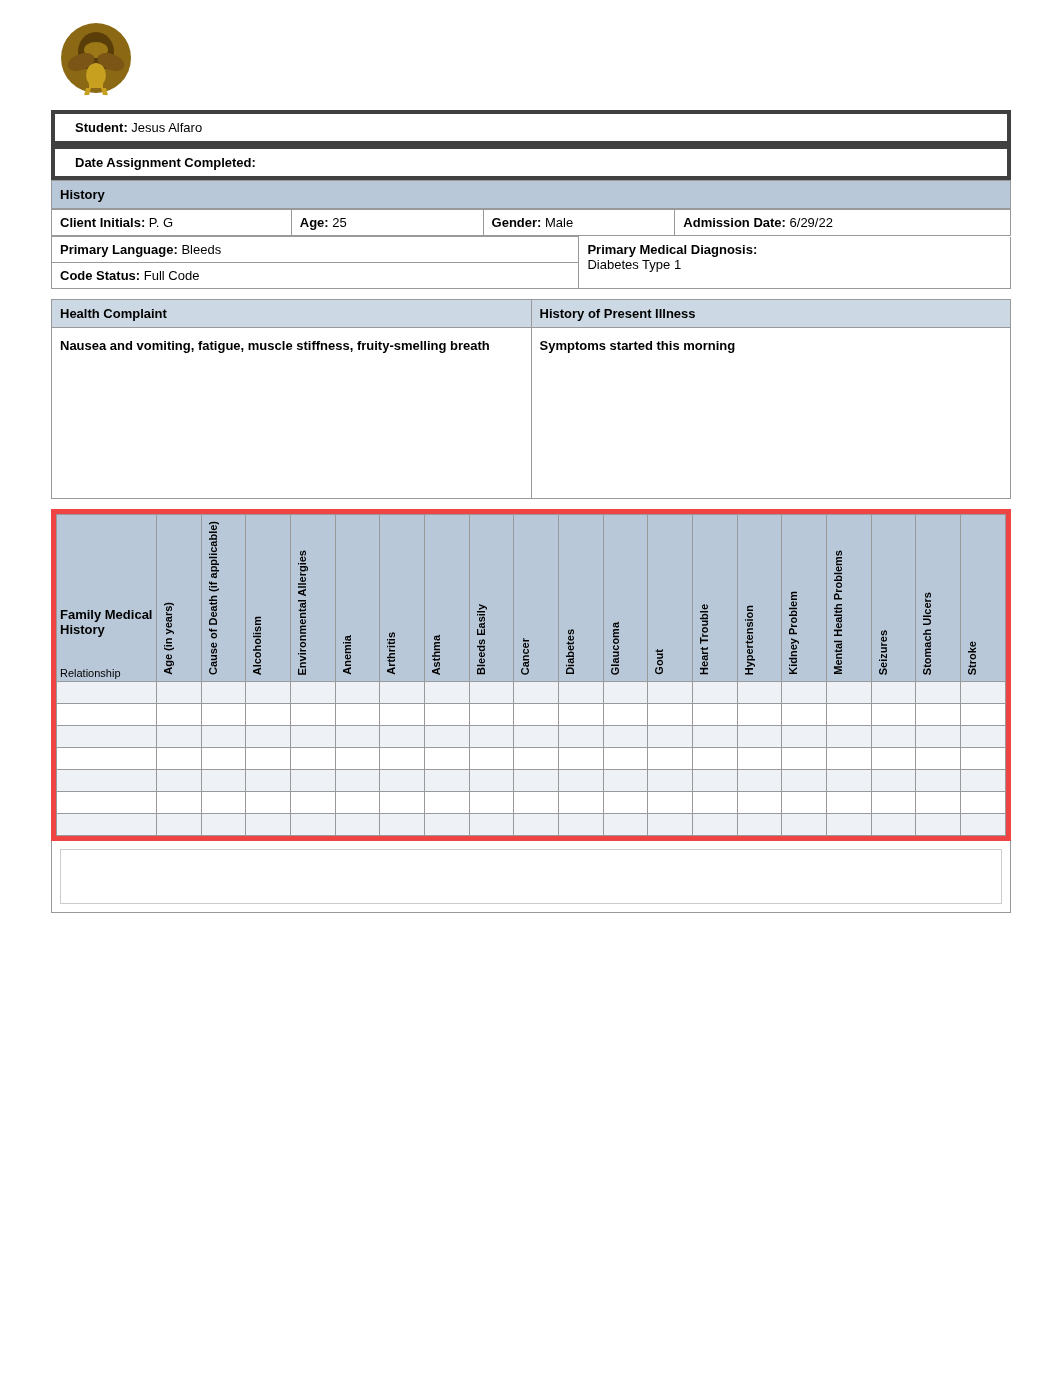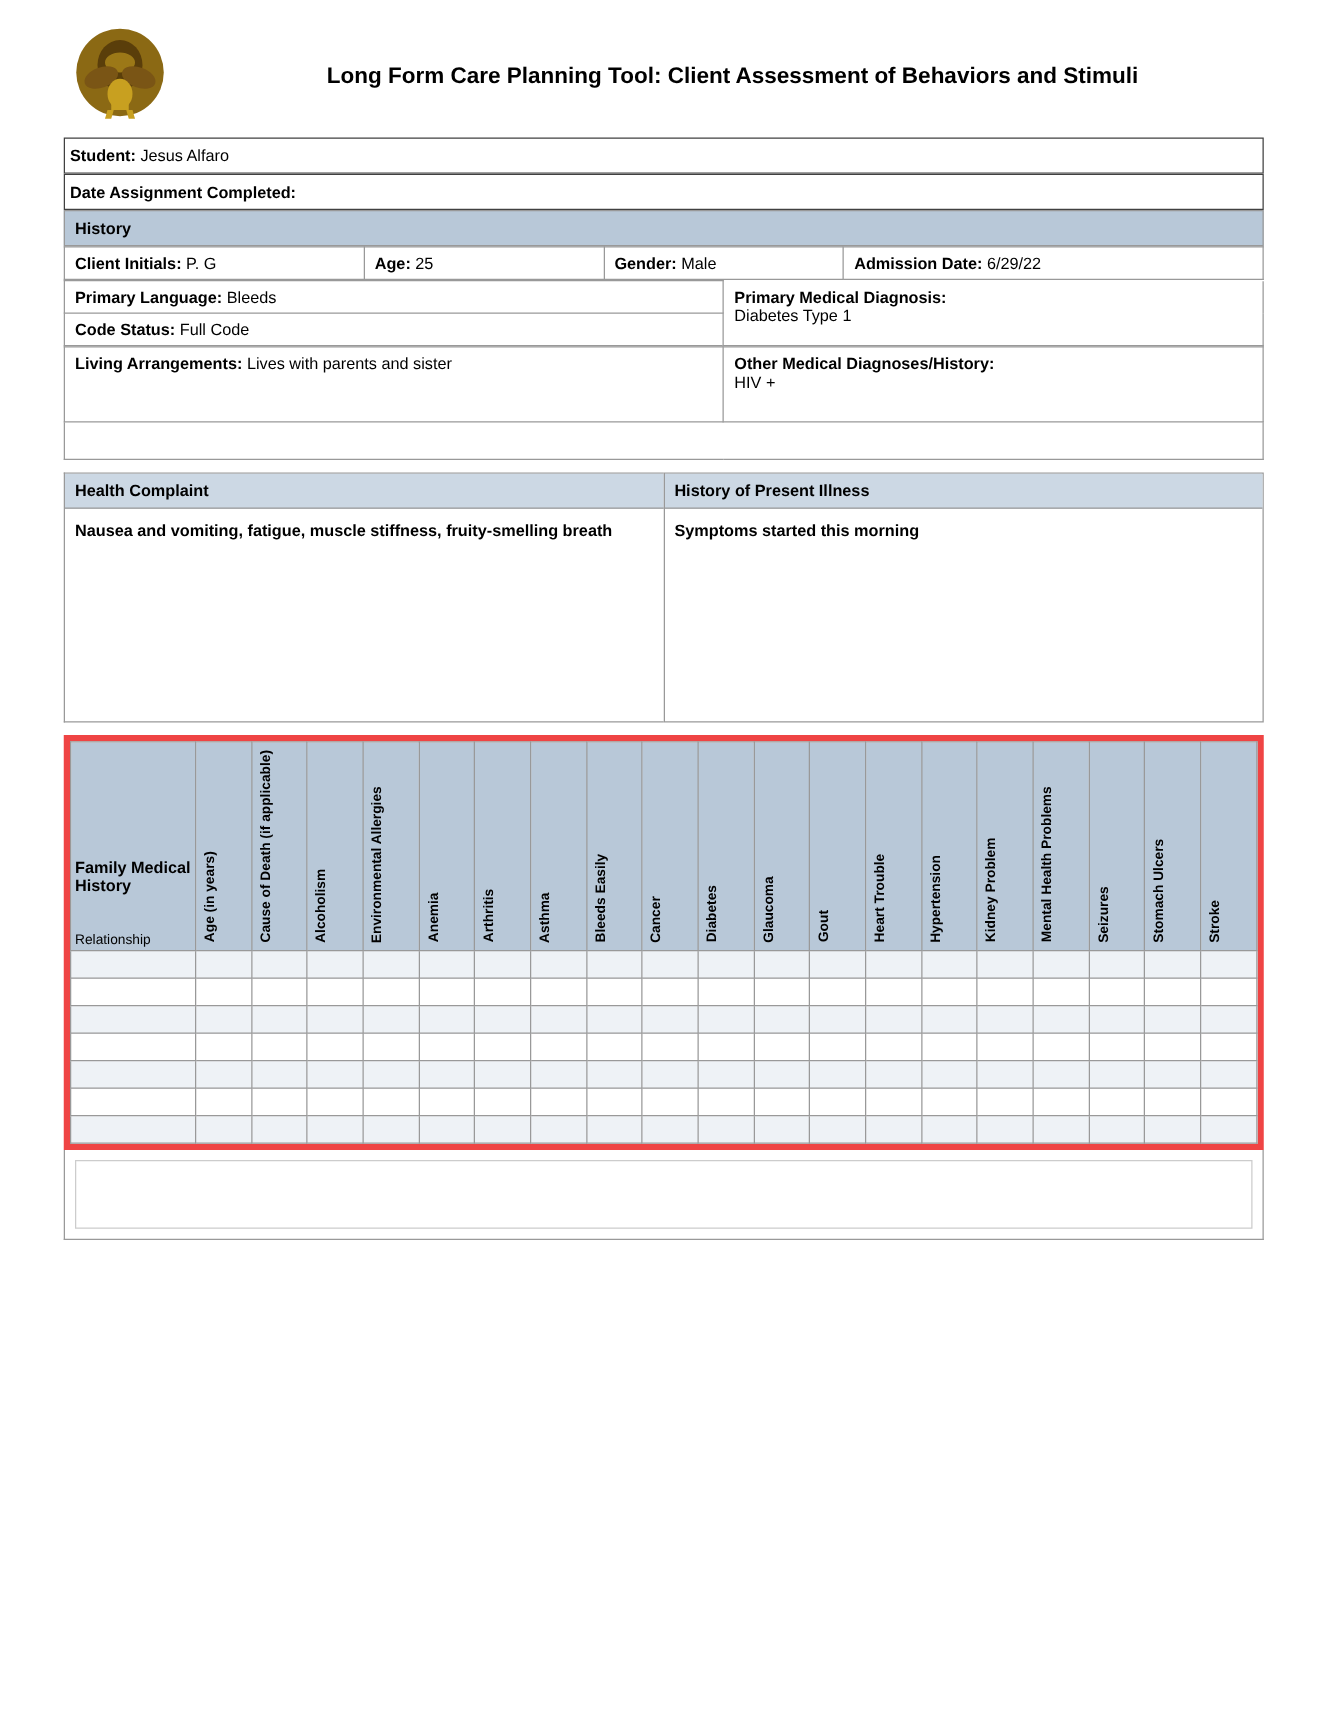--- a/index.html
+++ b/index.html
@@ -89,22 +89,22 @@
       writing-mode: vertical-rl;
       transform: rotate(180deg);
       white-space: nowrap;
       font-weight: bold;
       font-size: 11px;
       padding: 4px 2px;
       text-align: center;
     }
     .bold { font-weight: bold; }
     .student-row, .date-row {
-      border: 1px solid #404040;
-      padding: 6px 4px;
+      border: 4px solid #404040;
+      padding: 6px 20px;
       background: #fff;
     }
     .history-header {
       background-color: #b8c8d8;
       font-weight: bold;
       padding: 6px 8px;
       border: 1px solid #999;
     }
     .demo-section-bg {
       background-color: #ccd8e4;
@@ -124,21 +124,20 @@
         <circle cx="45" cy="22" rx="10" ry="10" fill="#6b4c10"></circle>
         <ellipse cx="45" cy="30" rx="12" ry="8" fill="#c8a020" opacity="0.6"></ellipse>
         <ellipse cx="30" cy="42" rx="14" ry="8" fill="#7a5515" transform="rotate(-20 30 42)"></ellipse>
         <ellipse cx="60" cy="42" rx="14" ry="8" fill="#7a5515" transform="rotate(20 60 42)"></ellipse>
         <ellipse cx="45" cy="55" rx="10" ry="12" fill="#c8a020"></ellipse>
         <rect x="38" y="60" width="14" height="8" fill="#c8a020"></rect>
         <polygon points="35,68 40,68 38,75 33,75" fill="#c8a020"></polygon>
         <polygon points="55,68 50,68 52,75 57,75" fill="#c8a020"></polygon>
       </svg>
     </div>
-    <div class="title-text">Long Form Care Planning Tool: Client Assessment of Behaviors and Stimuli</div>
   </div>
 
   <div class="student-row">
     <span class="bold">Student:</span>
     <span>Jesus Alfaro</span>
   </div>
 
   <div class="date-row">
     <span class="bold">Date Assignment Completed:</span>
   </div>
@@ -185,37 +184,20 @@
     </tr>
     <tr>
       <td style="width:55%; border-right:1px solid #999;">
         <span class="bold">Code Status:</span>
         <span>Full Code</span>
       </td>
     </tr>
   </tbody>
     </table>
 
-  <table class="demo-table">
-    <tbody>
-        <tr>
-      <td style="width:55%; vertical-align:top; min-height:60px; height:60px;">
-        <span class="bold">Living Arrangements:</span>
-        <span>Lives with parents and sister</span>
-      </td>
-      <td style="width:45%; vertical-align:top;">
-        <span class="bold">Other Medical Diagnoses/History:</span><br>
-        <span>HIV +</span>
-      </td>
-    </tr>
-    <tr>
-      <td colspan="2" style="height:30px;">&nbsp;</td>
-    </tr>
-  </tbody>
-    </table>
 
   <div style="display:flex; width:100%; margin-top:10px;">
     <div class="cc-box" style="flex:1; border:1px solid #999; border-right: none;">
       <div class="cc-header-cell demo-section-bg">
         <span class="bold">Health Complaint</span>
       </div>
       <div class="cc-content" style="min-height:170px; padding:10px 8px;">
         <span>Nausea and vomiting, fatigue, muscle stiffness, fruity-smelling breath</span>
       </div>
     </div>

